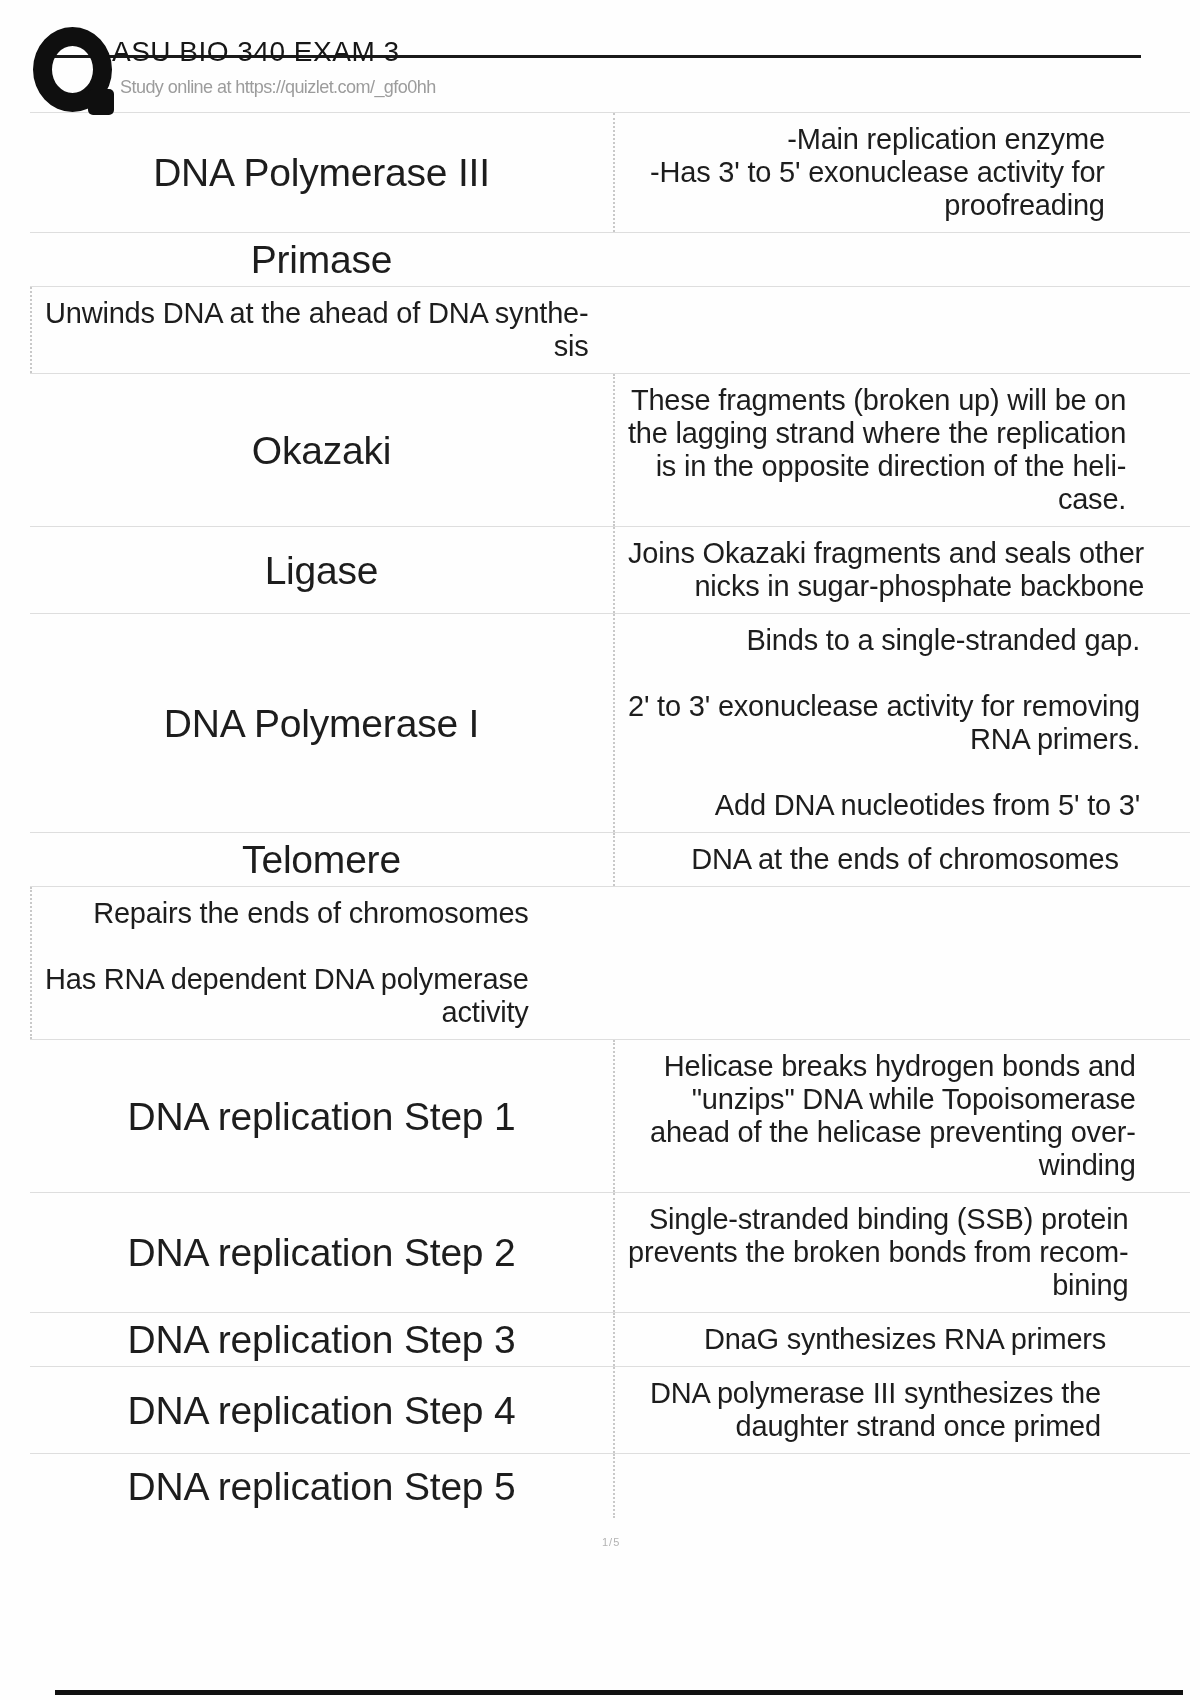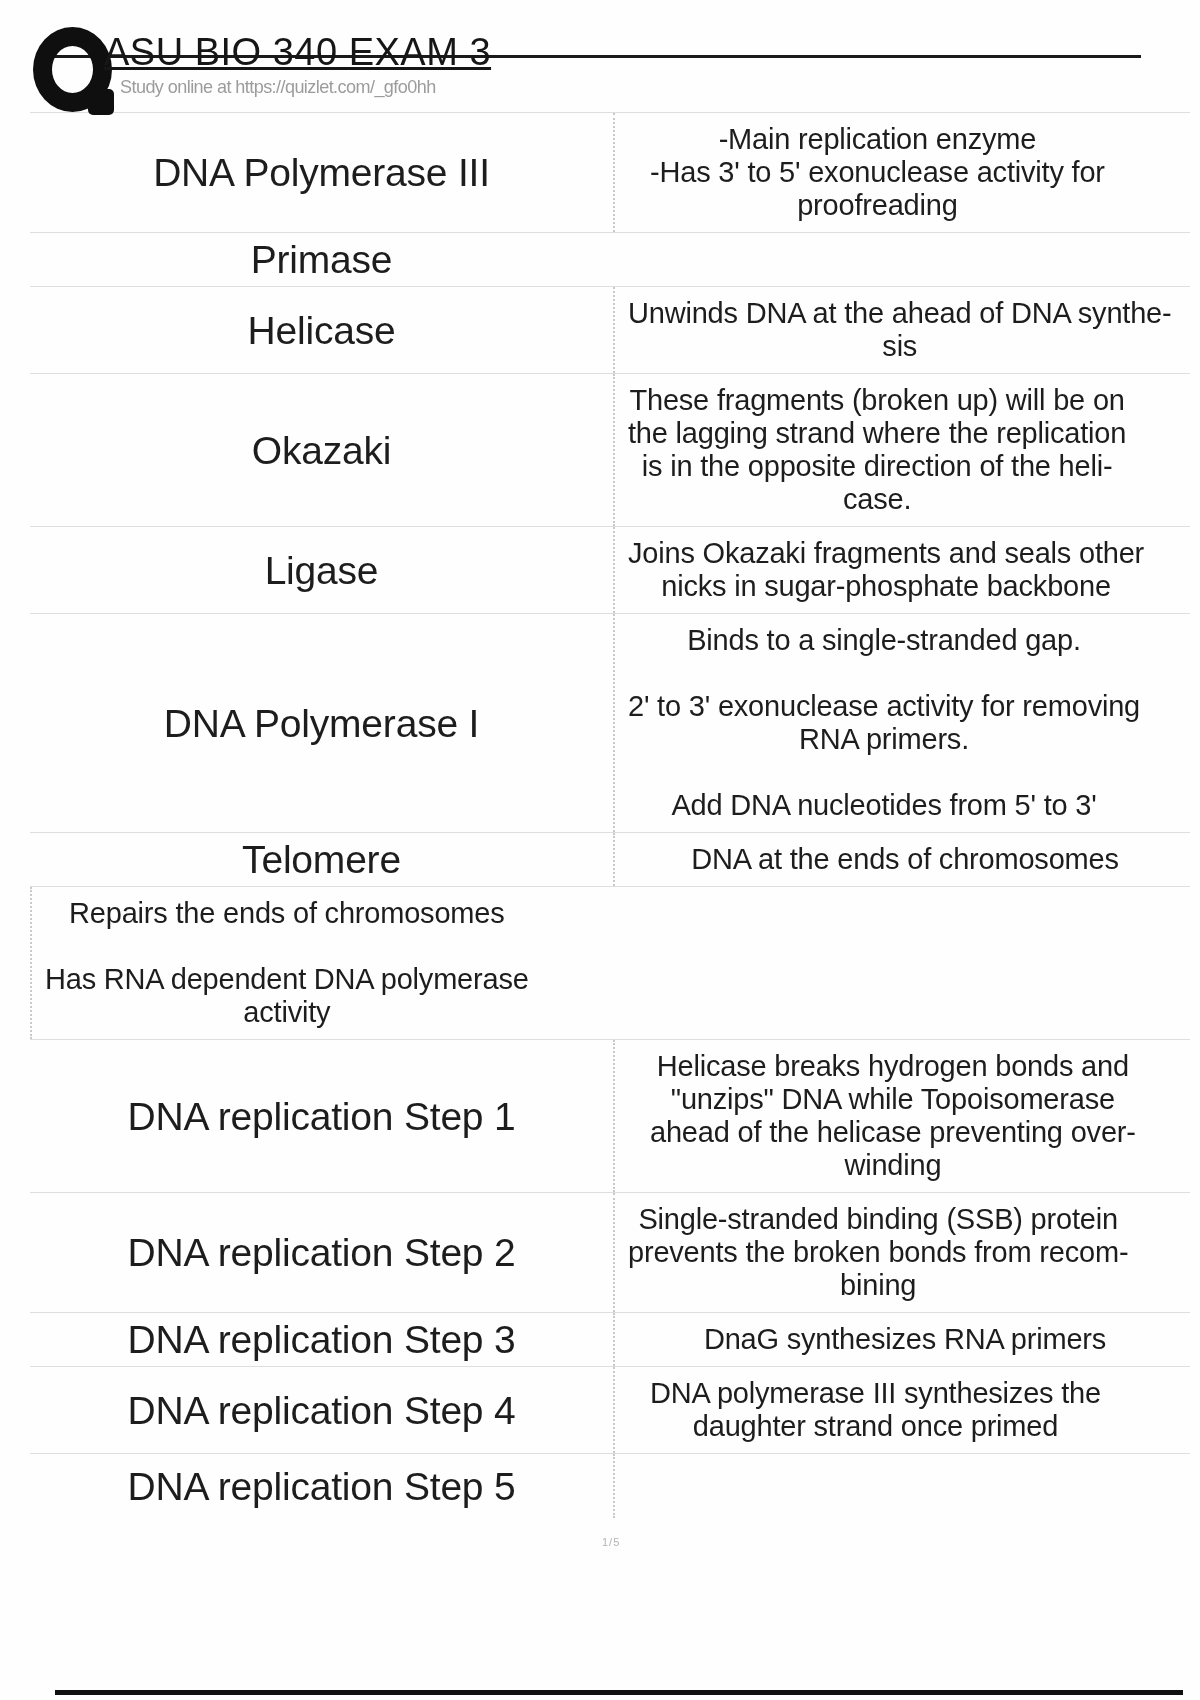--- a/index.html
+++ b/index.html
@@ -12,41 +12,41 @@
   .strike-line{position:absolute;left:52px;top:55px;width:1089px;height:3px;background:#1a1a1a;z-index:0;}
   .qlogo{
     position:absolute;left:33px;top:27px;width:41px;height:47px;
     border:19px solid #0f0f0f;border-radius:50%;z-index:1;
   }
   .qlogo::after{
     content:"";position:absolute;right:-21px;bottom:-22px;width:26px;height:26px;
     background:#0f0f0f;border-radius:5px;
   }
   .title{
-    position:absolute;left:104px;top:36px;font-size:38px;line-height:32px;
-    letter-spacing:0.5px;color:#161616;z-index:2;white-space:nowrap;text-decoration:underline;
+    position:absolute;left:112px;top:36px;font-size:28px;line-height:32px;
+    letter-spacing:0.5px;color:#161616;z-index:2;white-space:nowrap;
   }
   .subtitle{
     position:absolute;left:120px;top:76px;font-size:19px;color:#9c9c9c;
     letter-spacing:-0.6px;transform:scaleX(.95);transform-origin:left;white-space:nowrap;z-index:2;
   }
   
   .table{
     margin-left:30px;margin-right:10px;border-top:1px solid #dedede;
   }
   .row{display:flex;border-bottom:1px solid #dedede;}
   .row:last-child{border-bottom:none;min-height:64px;}
   .term{
     flex:none;width:583px;display:flex;align-items:center;justify-content:center;
     text-align:center;font-size:39px;line-height:33px;padding:10px 0;letter-spacing:-0.2px;
   }
   .def{
     flex:1;display:flex;align-items:center;border-left:2px dotted #c9c9c9;
     font-size:29px;line-height:33px;padding:10px 8px 10px 13px;letter-spacing:-0.2px;
-    white-space:pre;text-align:center;overflow:hidden;
+    white-space:pre;text-align:right;overflow:hidden;
   }
   .def.center{justify-content:center;}
   .def.indent{padding-left:35px;}
   
   .page-marker{
     position:absolute;left:602px;top:1536px;font-size:11px;color:#b3b3b3;letter-spacing:1px;
   }
   .bottom-rule{position:absolute;left:55px;top:1690px;width:1128px;height:5px;background:#101010;}
 </style>
 </head>
@@ -65,21 +65,20 @@
       <div class="row">
         <div class="term">DNA Polymerase III</div>
         <div class="def indent">-Main replication enzyme
 -Has 3' to 5' exonuclease activity for
 proofreading</div>
       </div>
       <div class="row">
         <div class="term">Primase</div>
       </div>
       <div class="row">
-        <div class="term">Helicase</div>
         <div class="def">Unwinds DNA at the ahead of DNA synthe-
 sis</div>
       </div>
       <div class="row">
         <div class="term">Okazaki</div>
         <div class="def">These fragments (broken up) will be on
 the lagging strand where the replication
 is in the opposite direction of the heli-
 case.</div>
       </div>

